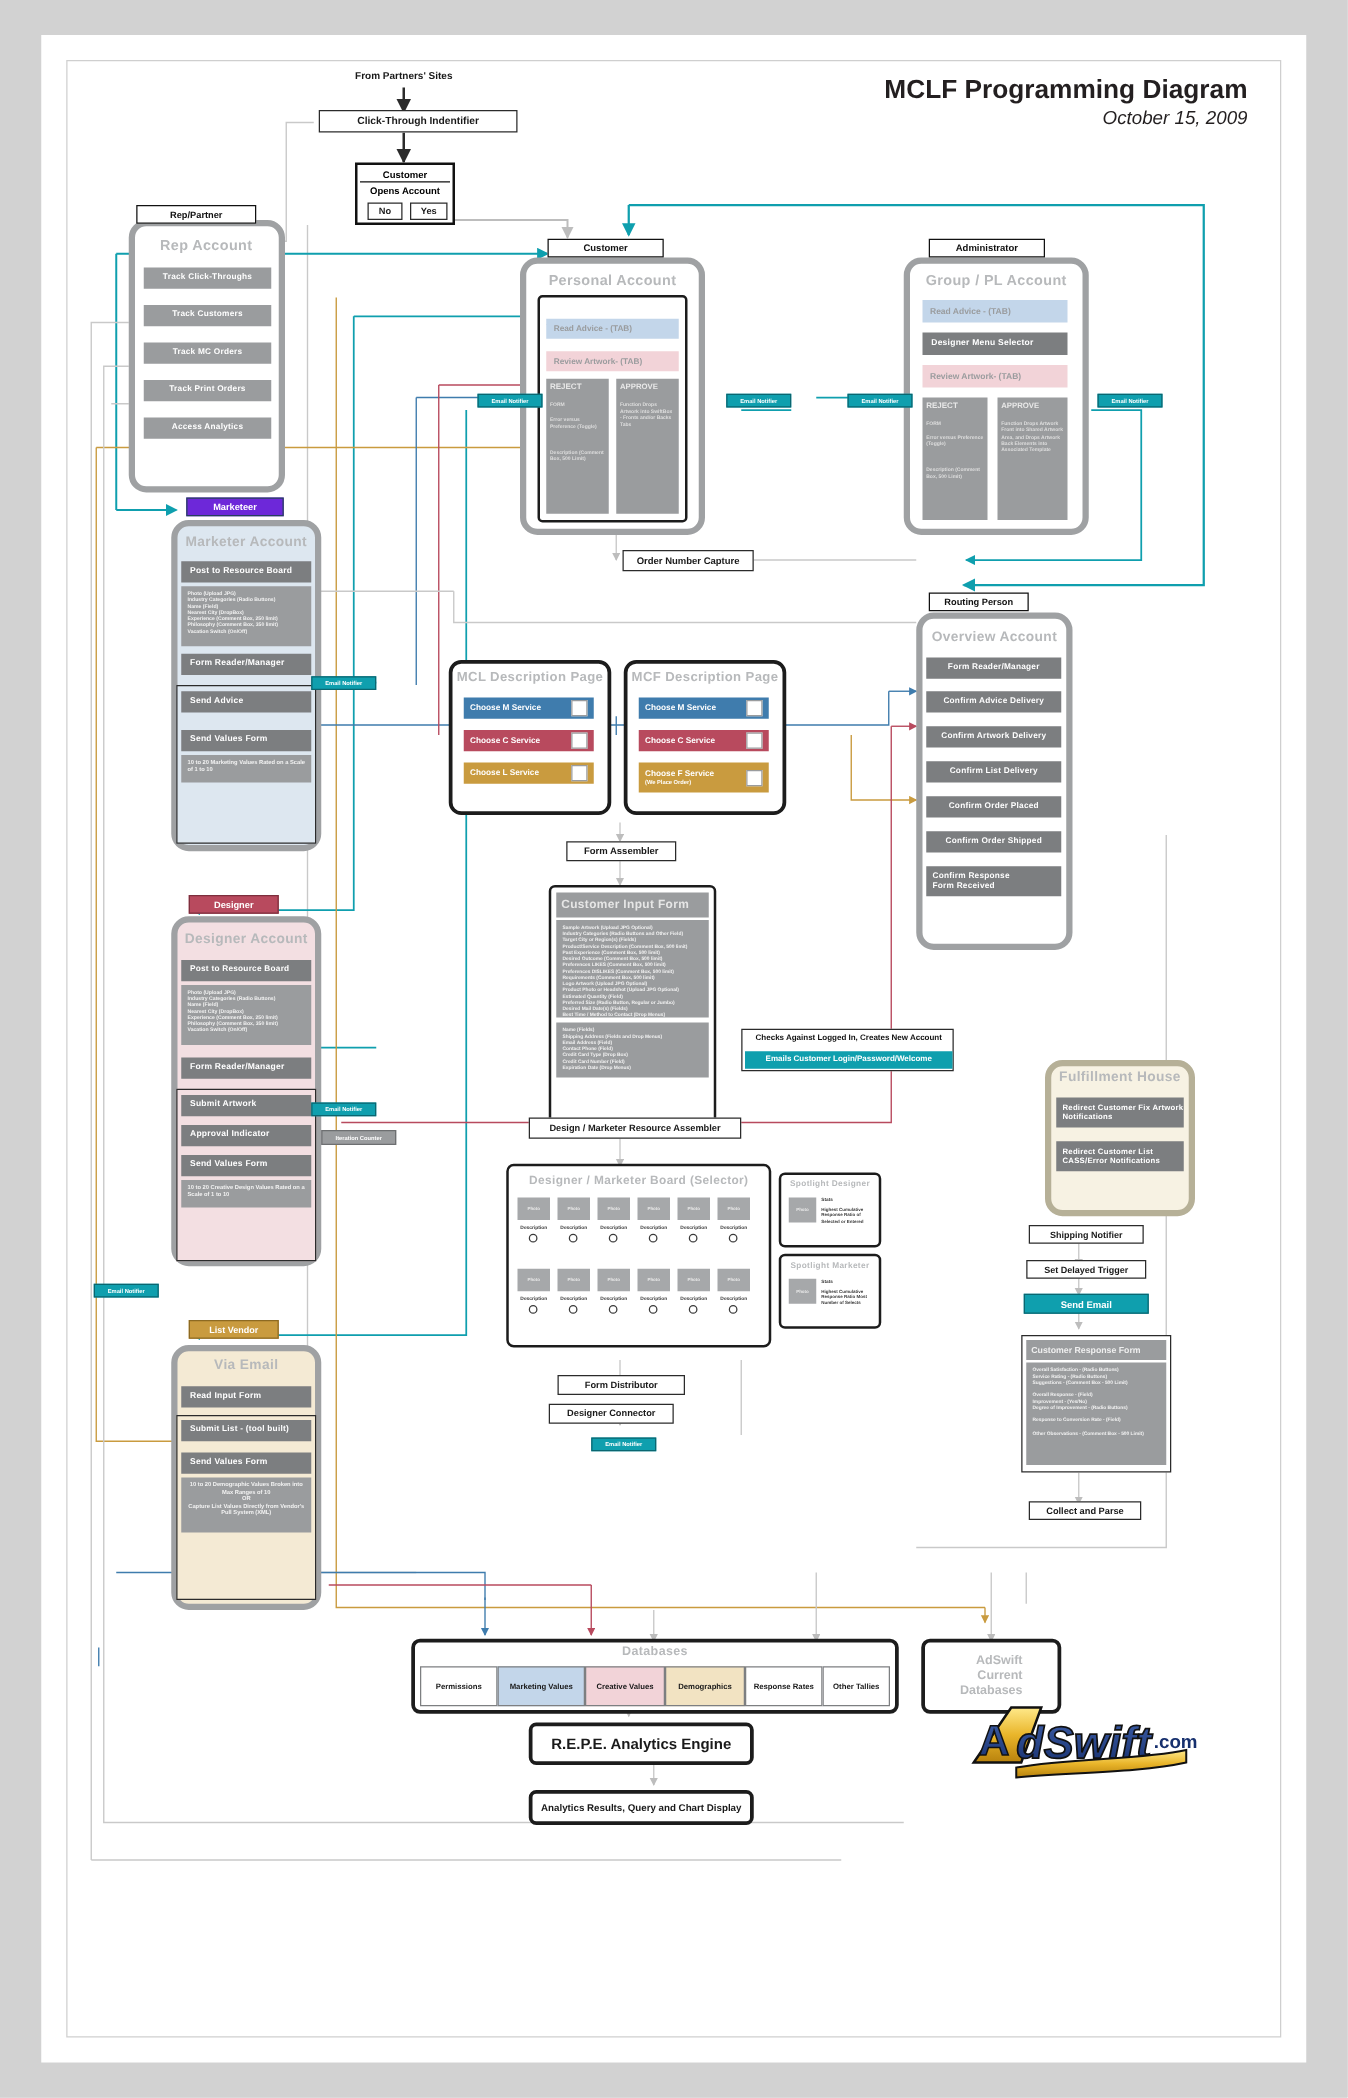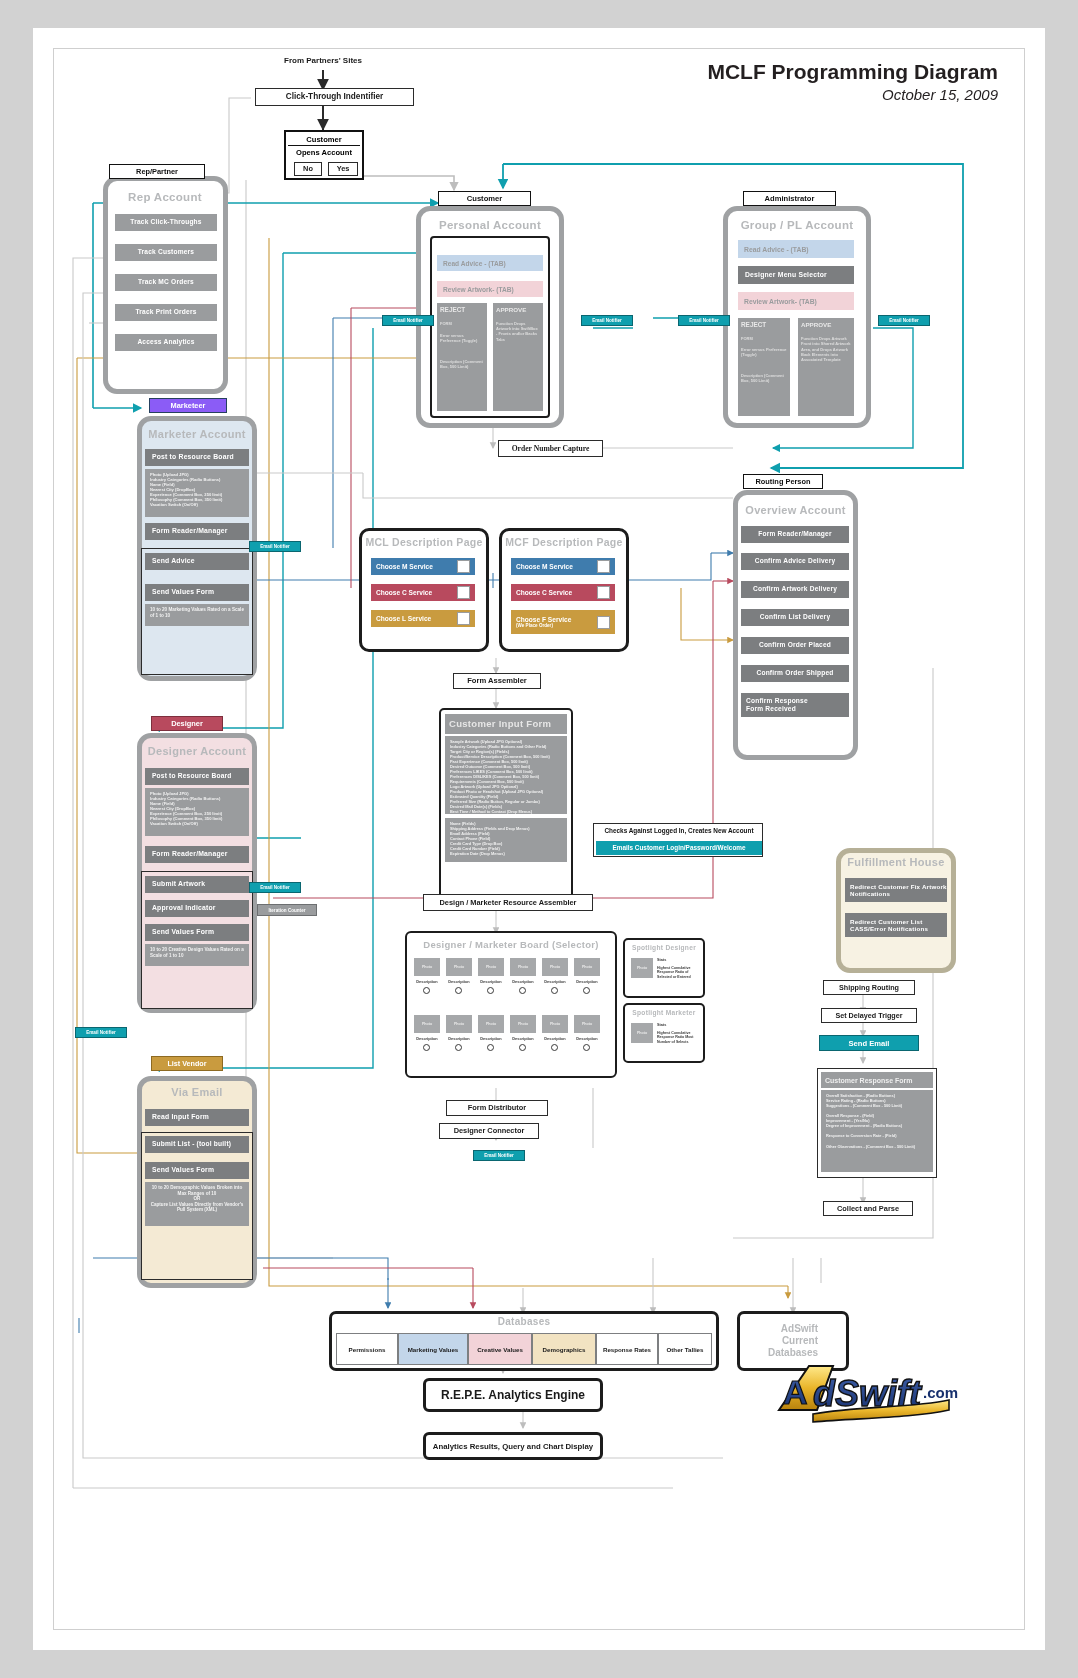--- a/index.html
+++ b/index.html
@@ -208,24 +208,24 @@
   <div class="abs" style="left:765px;top:290px;width:56px;height:98px;background:#9a9c9e;">
      <div class="abs" style="left:3px;top:3px;width:50px;font-size:6.2px;font-weight:bold;color:#e8e8e8;">APPROVE</div>
      <div class="abs" style="left:3px;top:18px;width:50px;font-size:4px;font-weight:bold;color:#dedede;line-height:1.32;">Function Drops Artwork Front into Shared Artwork Area, and Drops Artwork Back Elements into Associated Template</div>
   </div>
 
   <div class="abs email" style="left:349px;top:287px;width:52px;height:11px;">Email Notifier</div>
   <div class="abs email" style="left:548px;top:287px;width:52px;height:11px;">Email Notifier</div>
   <div class="abs email" style="left:645px;top:287px;width:52px;height:11px;">Email Notifier</div>
   <div class="abs email" style="left:845px;top:287px;width:52px;height:11px;">Email Notifier</div>
 
-  <div class="abs plain" style="left:465px;top:412px;width:105px;height:17px;font-size:7.6px;font-family:Liberation Serif, serif;">Order Number Capture</div>
+  <div class="abs plain" style="left:465px;top:412px;width:105px;height:17px;font-size:7.6px;">Order Number Capture</div>
 
   <div class="abs panel" style="left:104px;top:388px;width:120px;height:265px;border-color:#9fa1a3;background:#dde7f0;"></div>
-  <div class="abs tag" style="left:116px;top:370px;width:78px;height:15px;background:#8b5cf6;border:1px solid #26405e;color:#fff;font-size:7.4px;">
+  <div class="abs tag" style="left:116px;top:370px;width:78px;height:15px;background:#6d28d9;border:1px solid #26405e;color:#fff;font-size:7.4px;">
      <span>Marketeer</span>
       </div>
   <div class="abs panel-title" style="left:106px;top:400px;width:116px;font-size:11px;">Marketer Account</div>
   <div class="abs bar dgrey" style="left:112px;top:421px;width:104px;height:17px;font-size:6.8px;">Post to Resource Board</div>
   <div class="abs det" style="left:112px;top:441px;width:104px;height:48px;">
      <div>Photo (Upload JPG)</div>
      <div>Industry Categories (Radio Buttons)</div>
      <div>Name (Field)</div>
      <div>Nearest City (DropBox)</div>
      <div>Experience (Comment Box, 250 limit)</div>
@@ -449,21 +449,21 @@
 
   <div class="abs plain" style="left:413px;top:1072px;width:102px;height:16px;font-size:7.4px;">Form Distributor</div>
   <div class="abs plain" style="left:406px;top:1095px;width:100px;height:16px;font-size:7.4px;">Designer Connector</div>
   <div class="abs email" style="left:440px;top:1122px;width:52px;height:11px;">Email Notifier</div>
 
   <div class="abs panel" style="left:803px;top:820px;width:120px;height:125px;border-color:#b6b097;background:#f7f2e3;"></div>
   <div class="abs panel-title" style="left:805px;top:828px;width:116px;font-size:11px;">Fulfillment House</div>
   <div class="abs bar dgrey" style="left:812px;top:850px;width:102px;height:24px;font-size:6.2px;line-height:1.18;padding-left:5px;">Redirect Customer Fix Artwork Notifications</div>
   <div class="abs bar dgrey" style="left:812px;top:885px;width:102px;height:24px;font-size:6.2px;line-height:1.18;padding-left:5px;">Redirect Customer List CASS/Error Notifications</div>
 
-  <div class="abs plain" style="left:790px;top:952px;width:92px;height:15px;font-size:7.2px;">Shipping  Routing</div>
+  <div class="abs plain" style="left:790px;top:952px;width:92px;height:15px;font-size:7.2px;">Shipping  Notifier</div>
   <div class="abs plain" style="left:788px;top:980px;width:96px;height:15px;font-size:7.2px;">Set Delayed Trigger</div>
   <div class="abs" style="left:786px;top:1007px;width:100px;height:16px;background:#0f9fae;border:1px solid #0a6670;color:#fff;
               font-weight:bold;font-size:7.6px;display:flex;align-items:center;justify-content:center;">
      <span>Send Email</span>
       </div>
 
   <div class="abs" style="left:784px;top:1040px;width:120px;height:110px;border:1px solid #2b2b2b;background:#fff;"></div>
   <div class="abs" style="left:788px;top:1044px;width:112px;height:16px;background:#9a9c9e;color:#efefef;font-size:7px;font-weight:bold;
               display:flex;align-items:center;padding-left:4px;box-sizing:border-box;">Customer Response Form</div>
   <div class="abs det" style="left:788px;top:1062px;width:112px;height:82px;font-size:3.9px;line-height:1.3;">

